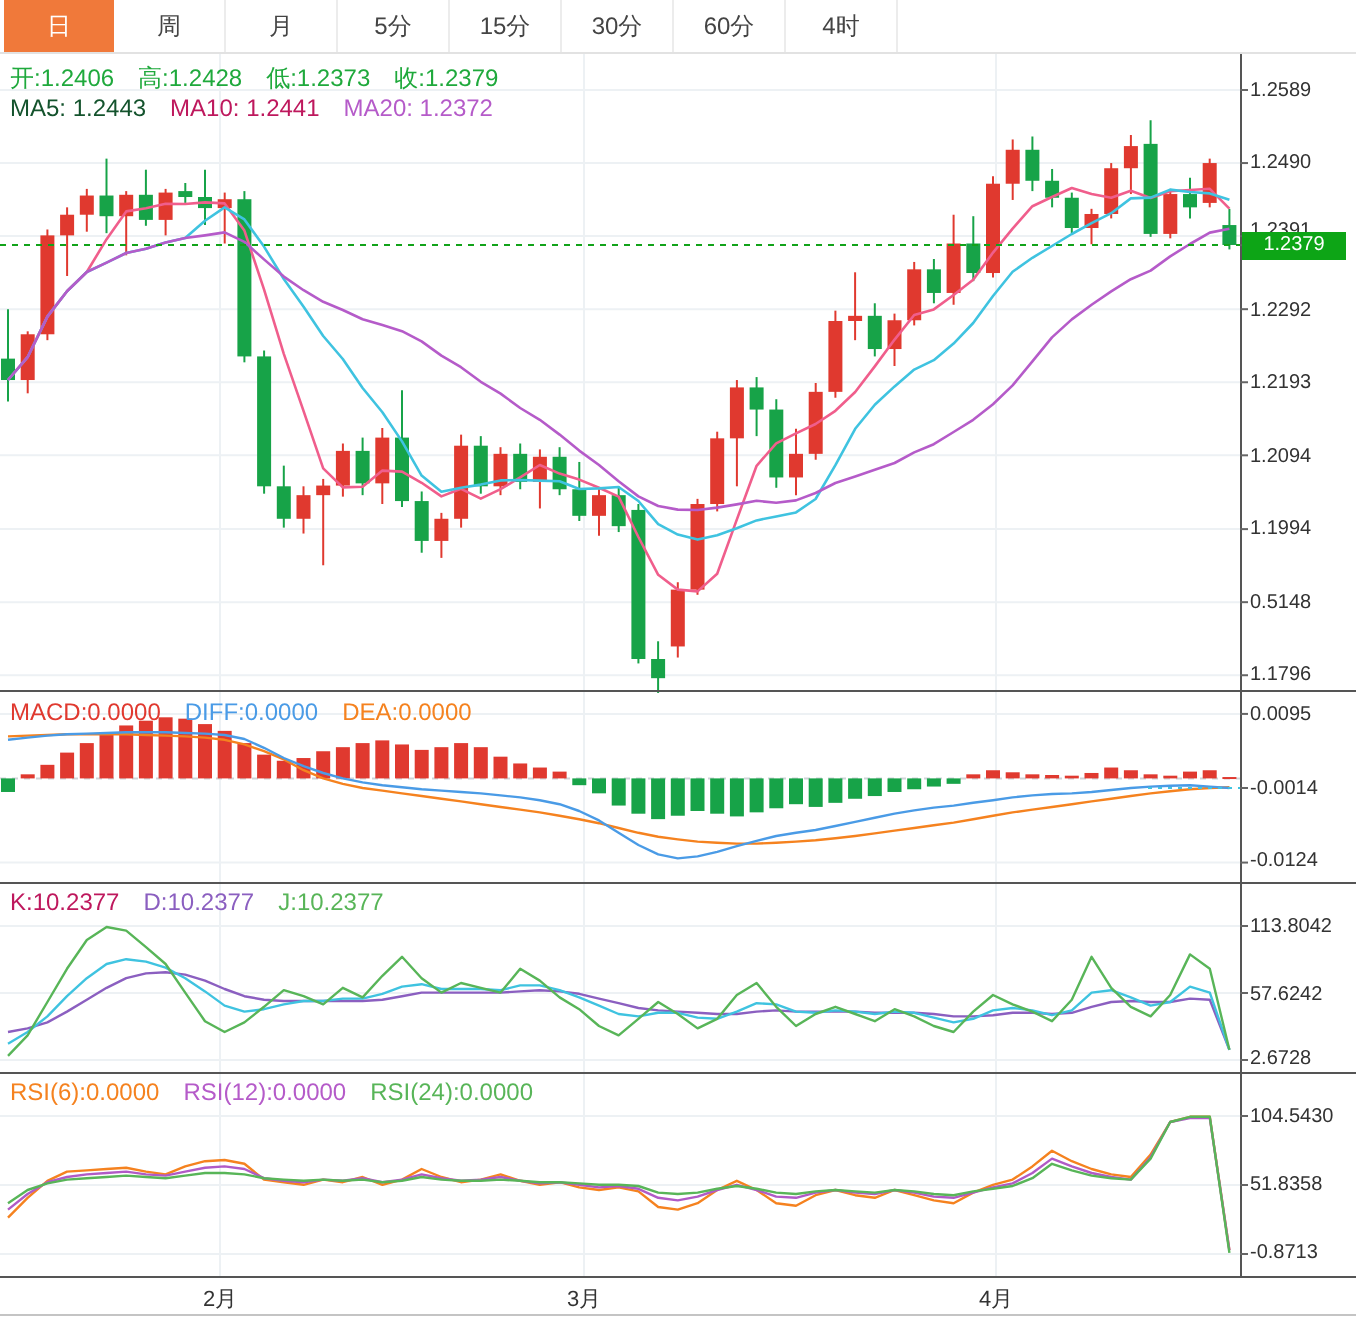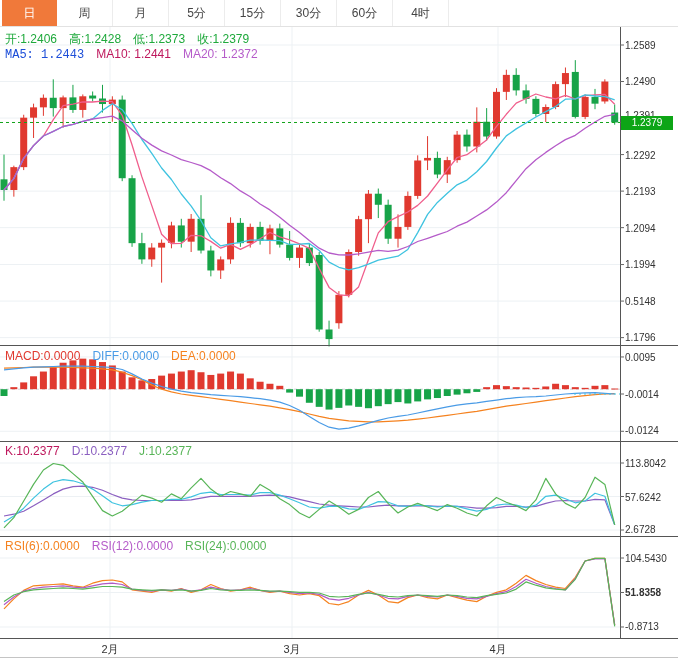--- a/index.html
+++ b/index.html
@@ -9,21 +9,21 @@
   #tabbar{position:absolute;left:0;top:0;width:678px;height:27px;background:#fff;
           border-bottom:1px solid #e2e2e2;display:flex;align-items:stretch;padding-left:2px;box-sizing:border-box;}
   .tab{width:55px;display:flex;align-items:center;justify-content:center;font-size:12px;color:#444;
        border-right:1px solid #ececec;cursor:pointer;background:#fff;}
   .tab.active{background:#f0793a;color:#fff;border-right:none;}
   
   #chart-svg{position:absolute;left:0;top:0;z-index:0;}
   
   .ovl{position:absolute;z-index:2;font-size:12px;white-space:nowrap;}
   .ovl span{margin-right:12px;}
-  .g{color:#1fa93c;} .pink{color:#1d4ed8;font-family:Liberation Mono, monospace;} .cyan{color:#be185d;} .purp{color:#b55bc9;}
+  .g{color:#1fa93c;} .pink{color:#14532d;} .cyan{color:#be185d;} .purp{color:#b55bc9;}
   .red{color:#e0392f;} .blue{color:#4a9be6;} .oran{color:#f5821f;} .viol{color:#8b5fc0;} .grn{color:#58b558;}
   .yt{position:absolute;left:625px;z-index:2;font-size:10px;color:#333;}
   #price-badge{position:absolute;left:621px;top:116px;width:52px;height:14px;z-index:3;background:#0da516;
                color:#fff;font-size:10px;line-height:13px;text-align:center;}
   .xt{position:absolute;z-index:2;width:26px;text-align:center;top:642px;font-size:11px;color:#333;}
 </style>
 </head>
 <body>
 
 <div id="app">
@@ -319,20 +319,20 @@
     <span class="cyan">K:10.2377</span><span class="viol">D:10.2377</span><span class="grn">J:10.2377</span>
   </div>
   <div class="yt" style="top:458px;">113.8042</div>
   <div class="yt" style="top:492px;">57.6242</div>
   <div class="yt" style="top:524px;">2.6728</div>
 
   <div class="ovl" style="left:5px;top:539px;">
     <span class="oran">RSI(6):0.0000</span><span class="purp">RSI(12):0.0000</span><span class="grn">RSI(24):0.0000</span>
   </div>
   <div class="yt" style="top:553px;">104.5430</div>
-  <div class="yt" style="top:587px;font-weight:bold;">51.8358</div>
+  <div class="yt" style="top:587px;">51.8358</div>
   <div class="yt" style="top:621px;">-0.8713</div>
 
   <div class="xt" style="left:97px;">2月</div>
   <div class="xt" style="left:279px;">3月</div>
   <div class="xt" style="left:485px;">4月</div>
 
 </div>
 
 </body></html>

